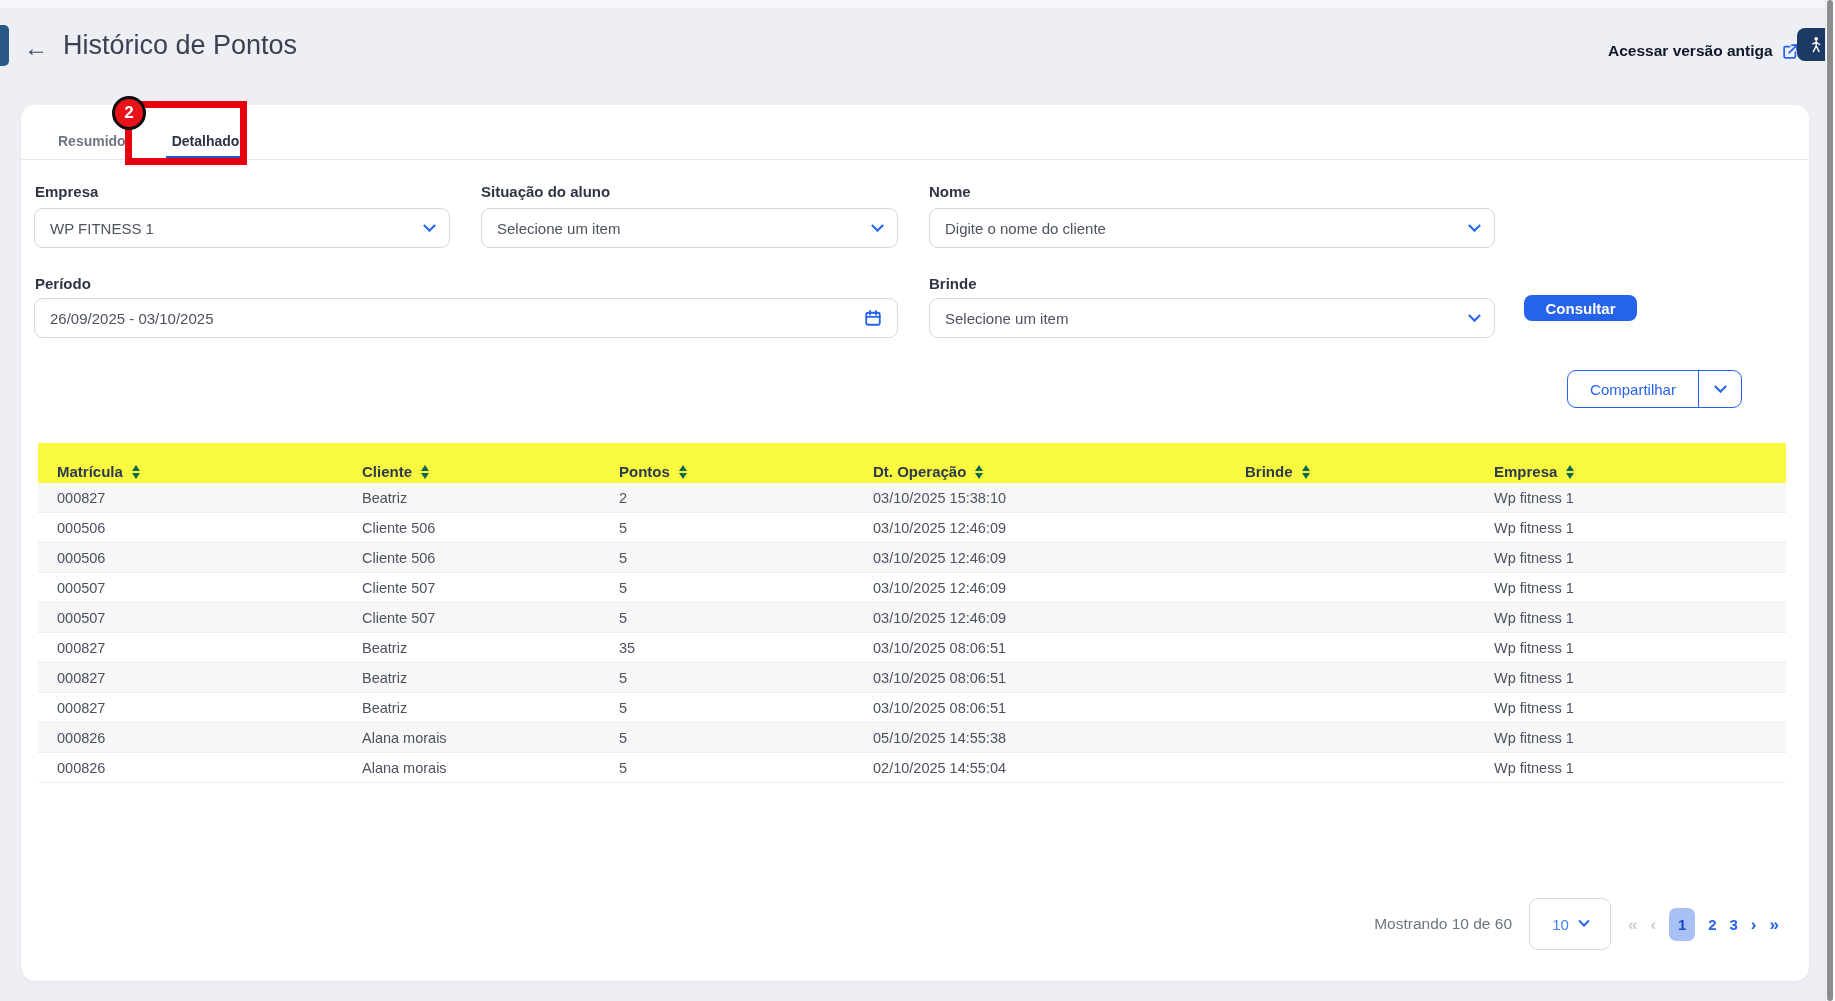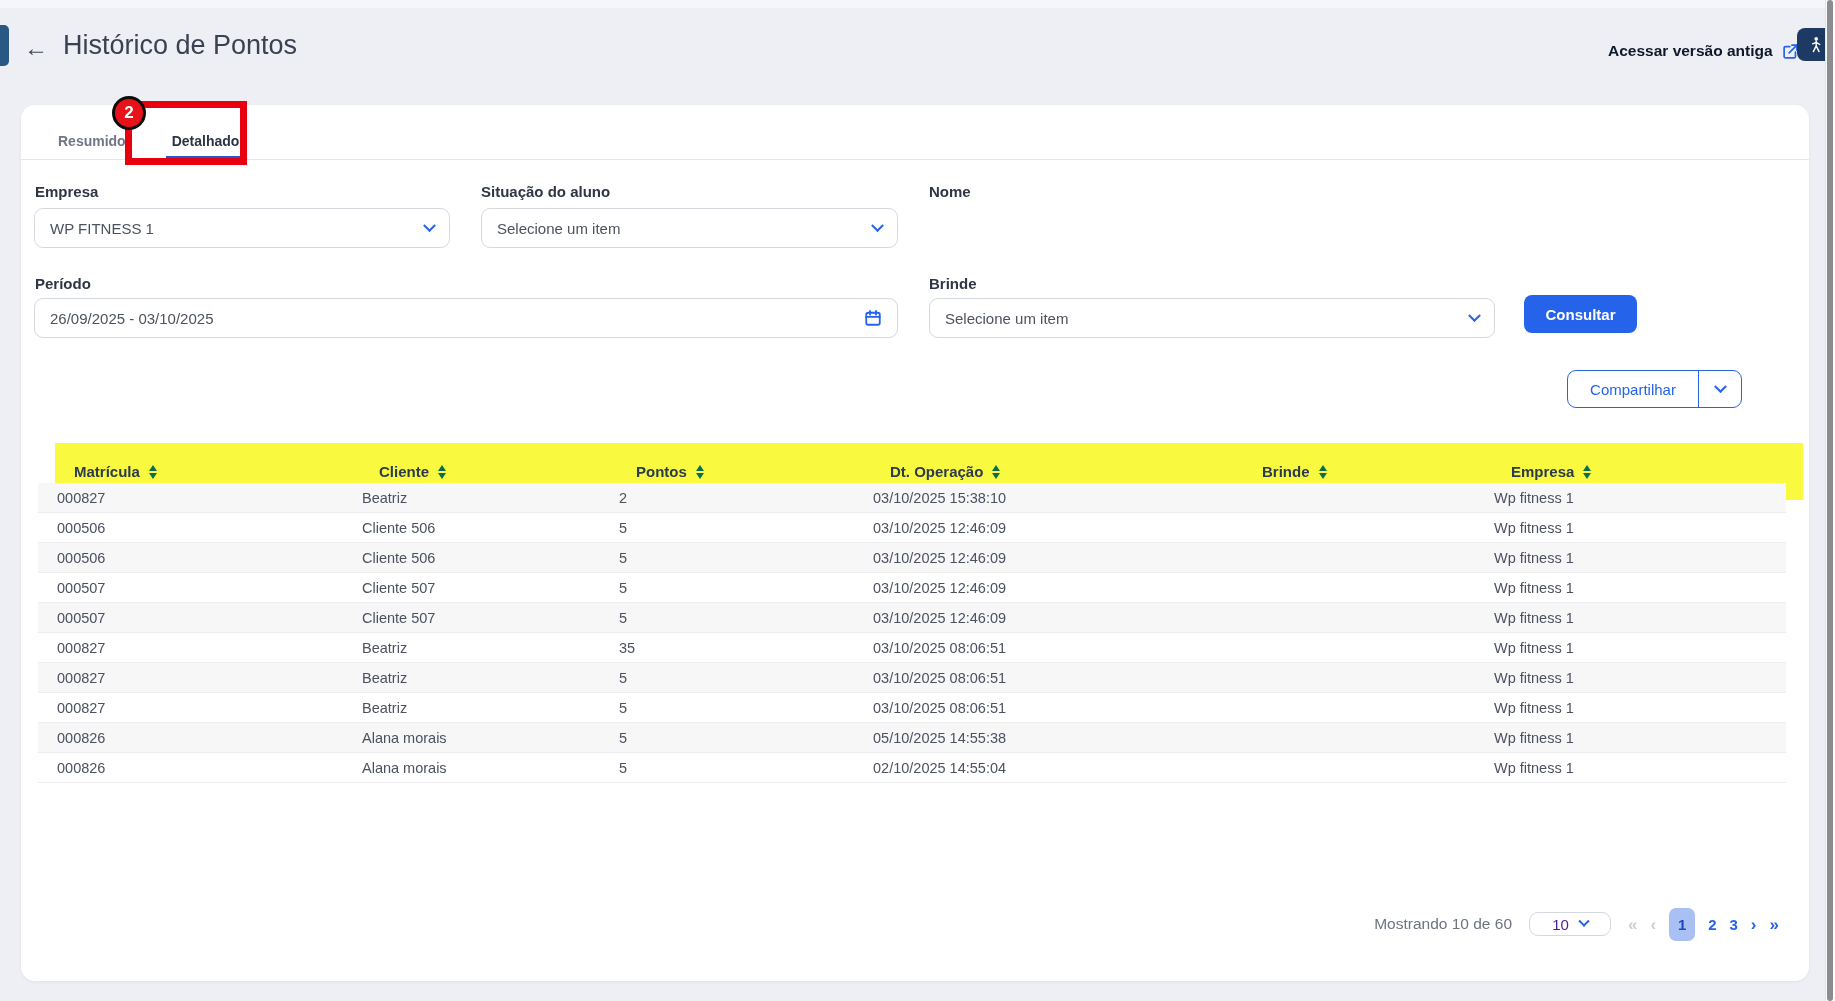--- a/index.html
+++ b/index.html
@@ -36,40 +36,40 @@
   .tabs-divider { position:absolute; left:0; top:54px; width:100%; height:1px; background:#e4e6ea; }
 
   
   .annot-rect { position:absolute; left:125px; top:101px; width:122px; height:64px; border:7px solid #e8000f; z-index:30; pointer-events:none; }
   .annot-badge { position:absolute; left:112px; top:96px; width:34px; height:34px; border-radius:50%; background:#e8131a; border:3px solid #0c0c0c; color:#fff; font-weight:bold; font-size:17px; display:flex; align-items:center; justify-content:center; z-index:31; }
 
   
   .flabel { position:absolute; font-size:15px; font-weight:bold; color:#2f3545; }
   .field { position:absolute; height:40px; border:1px solid #d5d8de; border-radius:9px; background:#fff; display:flex; align-items:center; justify-content:space-between; padding:0 15px; font-size:15px; color:#4d5260; cursor:pointer; }
   .chev { width:9px; height:9px; border-right:2.2px solid #2563eb; border-bottom:2.2px solid #2563eb; transform:rotate(45deg) translate(-2px,-2px); flex:0 0 auto; }
-  .btn-primary { position:absolute; left:1503px; top:190px; width:113px; height:38px; background:#2563eb; border:none; border-radius:8px; color:#fff; font-weight:bold; font-size:15px; font-family:"Liberation Sans",sans-serif; cursor:pointer; }
+  .btn-primary { position:absolute; left:1503px; top:190px; width:113px; height:26px; background:#2563eb; border:none; border-radius:8px; color:#fff; font-weight:bold; font-size:15px; font-family:"Liberation Sans",sans-serif; cursor:pointer; }
   .share-btn { position:absolute; left:1546px; top:265px; height:38px; display:flex; border:1.5px solid #2563eb; border-radius:9px; background:#fff; color:#2563eb; font-weight:normal; font-size:15px; overflow:hidden; cursor:pointer; }
   .share-main { width:131px; display:flex; align-items:center; justify-content:center; border-right:1.5px solid #2563eb; }
   .share-caret { width:42px; display:flex; align-items:center; justify-content:center; }
 
   
-  .thead { position:absolute; left:34px; top:338px; width:1748px; height:57px; background:#f9f93f; display:grid; grid-template-columns:305px 257px 254px 372px 249px 1fr; align-items:center; }
+  .thead { position:absolute; left:17px; top:338px; width:1748px; height:57px; background:#f9f93f; display:grid; grid-template-columns:305px 257px 254px 372px 249px 1fr; align-items:center; }
   .hcell { display:flex; align-items:center; gap:9px; padding-left:19px; font-size:15px; font-weight:bold; color:#2c3a4e; cursor:pointer; }
   .sort { display:inline-flex; flex-direction:column; gap:2px; }
   .tri-up { width:0; height:0; border-left:4.5px solid transparent; border-right:4.5px solid transparent; border-bottom:6px solid #0e6b52; }
   .tri-down { width:0; height:0; border-left:4.5px solid transparent; border-right:4.5px solid transparent; border-top:6px solid #0e6b52; }
   .tbody { position:absolute; left:17px; top:378px; width:1748px; }
   .trow { height:30px; display:grid; grid-template-columns:305px 257px 254px 372px 249px 1fr; align-items:center; border-bottom:1px solid #ededf0; background:#fff; }
   .trow.striped { background:#f7f7f8; }
   .tcell { padding-left:19px; font-size:14.5px; color:#4c5160; white-space:nowrap; overflow:hidden; }
 
   
   .pagebar { position:absolute; right:30px; top:798px; height:42px; display:flex; align-items:center; gap:17px; }
   .summary { font-size:15.5px; color:#6e7480;margin-left:32px; }
-  .size-select { width:82px; height:24px; border:1px solid #d5d8de; border-radius:9px; display:flex; align-items:center; justify-content:center; gap:11px; font-size:15px; color:#4c1d95; cursor:pointer; }
+  .size-select { width:82px; height:52px; border:1px solid #d5d8de; border-radius:9px; display:flex; align-items:center; justify-content:center; gap:11px; font-size:15px; color:#3b82f6; cursor:pointer; }
   .pager { display:flex; align-items:center; gap:13px; font-weight:bold; }
   .pg-arrow { font-size:17px; color:#2563eb; cursor:pointer; line-height:1; }
   .pg-arrow.disabled { color:#c9cdd6; cursor:default; }
   .pg-num { font-size:15px; color:#2563eb; cursor:pointer; }
   .pg-num.active { width:26px; height:33px; background:#a9c0f4; color:#1c47c7; border-radius:7px; display:flex; align-items:center; justify-content:center; }
 </style>
 </head>
 <body>
 
 <div class="topstrip"></div>
@@ -113,20 +113,24 @@
   <div class="flabel" style="left:908px; top:170px;">Brinde</div>
 
   <div class="field" style="left:13px; top:103px; width:416px;">
     <span>WP FITNESS 1</span>
     <span class="chev"></span>
   </div>
   <div class="field" style="left:460px; top:103px; width:417px;">
     <span>Selecione um item</span>
     <span class="chev"></span>
   </div>
+  <div class="field" style="left:908px; top:103px; width:566px;">
+    <span>Digite o nome do cliente</span>
+    <span class="chev"></span>
+  </div>
   <div class="field" style="left:13px; top:193px; width:864px;">
     <span>26/09/2025  -  03/10/2025</span>
     <span style="display:flex;">
       <svg width="18" height="18" viewBox="0 0 24 24" fill="none" stroke="#2563eb" stroke-width="2.4" stroke-linecap="round">
         <rect x="3" y="5" width="18" height="16" rx="2.5"></rect>
           <path d="M3 10.5h18M8 2.5v5M16 2.5v5"></path>
       </svg>
     </span>
   </div>
   <div class="field" style="left:908px; top:193px; width:566px;">

